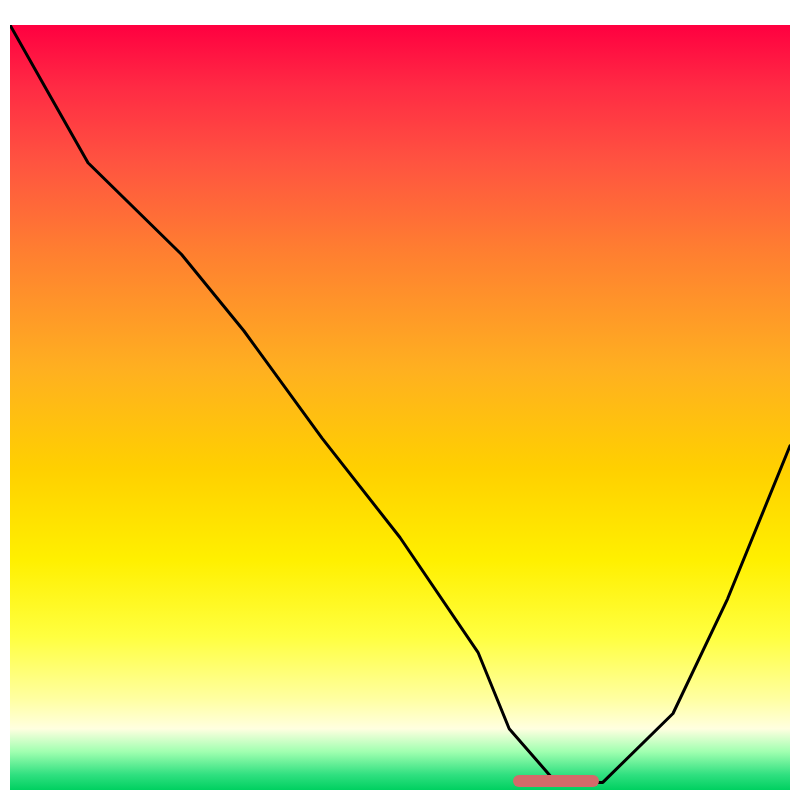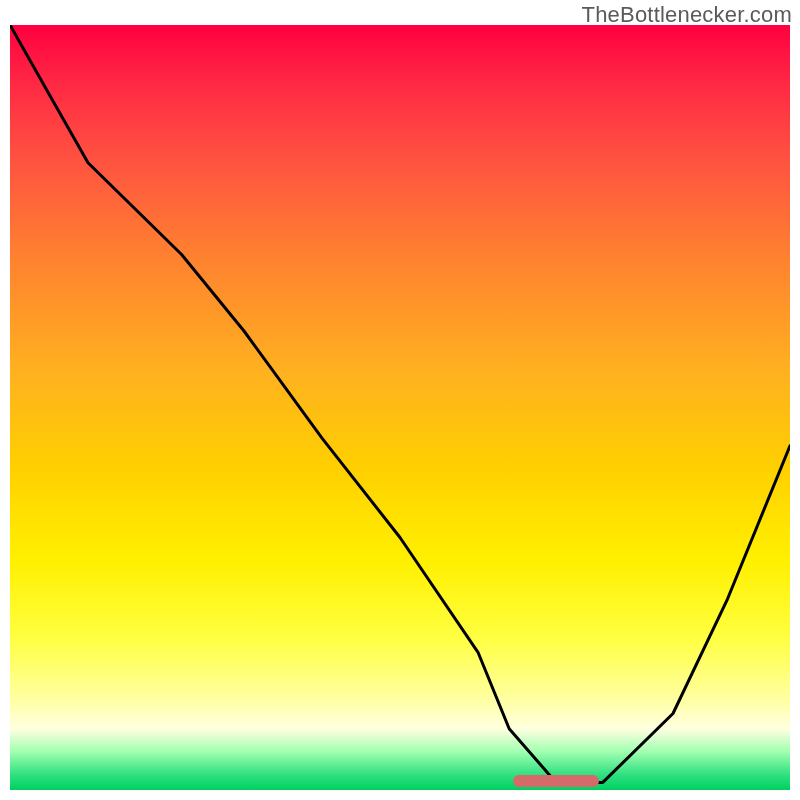--- a/index.html
+++ b/index.html
@@ -81,15 +81,14 @@
     <div class="gradient"></div>
 
     <svg class="curve" viewBox="0 0 780 765" preserveAspectRatio="none">
       <path d="M0.0 0.0 L39.0 68.9 L78.0 137.7 L171.6 229.5 L234.0 306.0 L312.0 413.1 L390.0 512.5 L468.0 627.3 L499.2 703.8 L546.0 757.4 L592.8 757.4 L663.0 688.5 L717.6 573.8 L780.0 420.8"></path>
     </svg>
 
     <div class="marker" style="left: 503.1px; width: 85.8px; bottom: 3.06px; height: 12px; background: rgb(212, 106, 106);"></div>
 
   </div>
 
-  <div class="watermark">TheBottlenecker.com</div>
 
 </div>
 
 </body></html>

